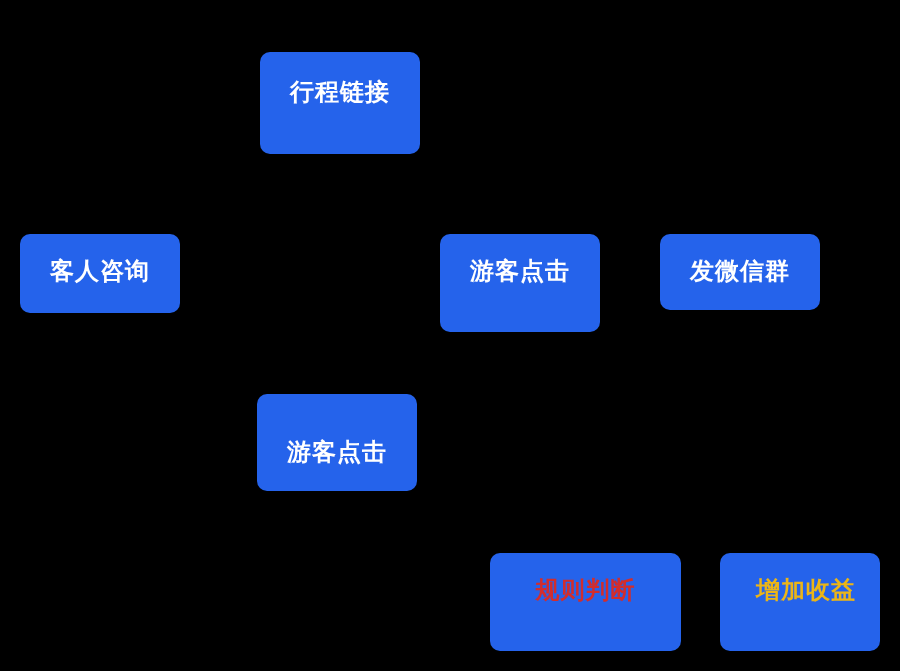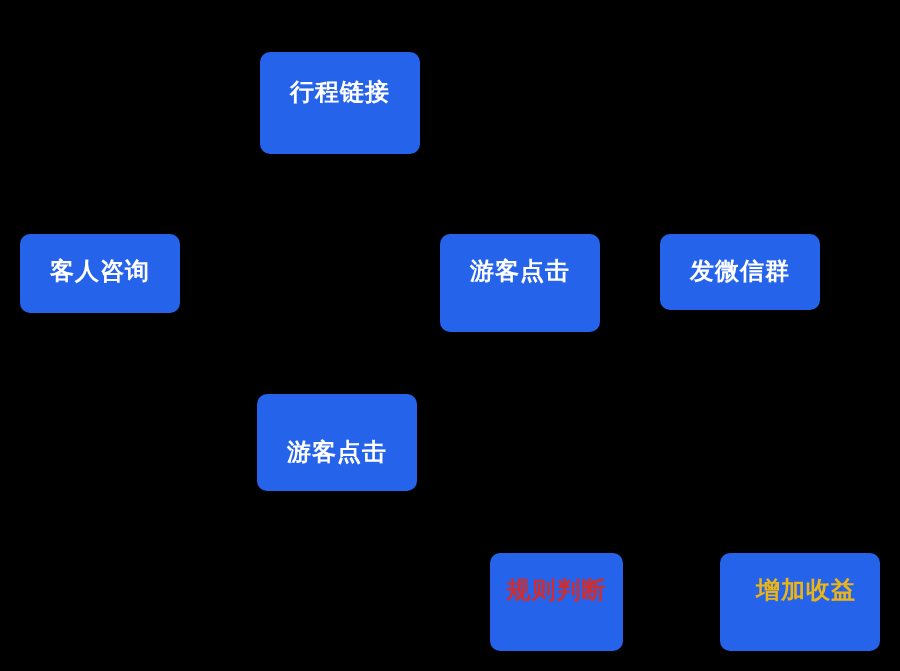--- a/index.html
+++ b/index.html
@@ -39,21 +39,21 @@
   .node.alert     { color: var(--text-alert); }
   .node.highlight { color: var(--text-highlight); padding-left: 12px; }
 
   
   .n-itinerary-link    { left: 260px; top: 52px;  width: 160px; height: 102px; padding-top: 22px; }
   .n-customer-inquiry  { left: 20px;  top: 234px; width: 160px; height: 79px; }
   .n-post-moments      { left: 440px; top: 234px; width: 160px; height: 98px; }
   .n-post-wechat-group { left: 660px; top: 234px; width: 160px; height: 76px; }
   .n-tourist-click     { left: 257px; top: 394px; width: 160px; height: 97px; align-items: center; }
   .n-view-itinerary    { left: 260px; top: 553px; width: 160px; height: 98px; }
-  .n-rule-judgment     { left: 490px; top: 553px; width: 133px; height: 98px; }
+  .n-rule-judgment     { left: 490px; top: 553px; width: 191px; height: 98px; }
   .n-increase-revenue  { left: 720px; top: 553px; width: 160px; height: 98px; }
 </style>
 </head>
 <body>
 
 <div class="canvas">
 
   <div class="node n-itinerary-link">
     <span>行程链接</span>
   </div>

